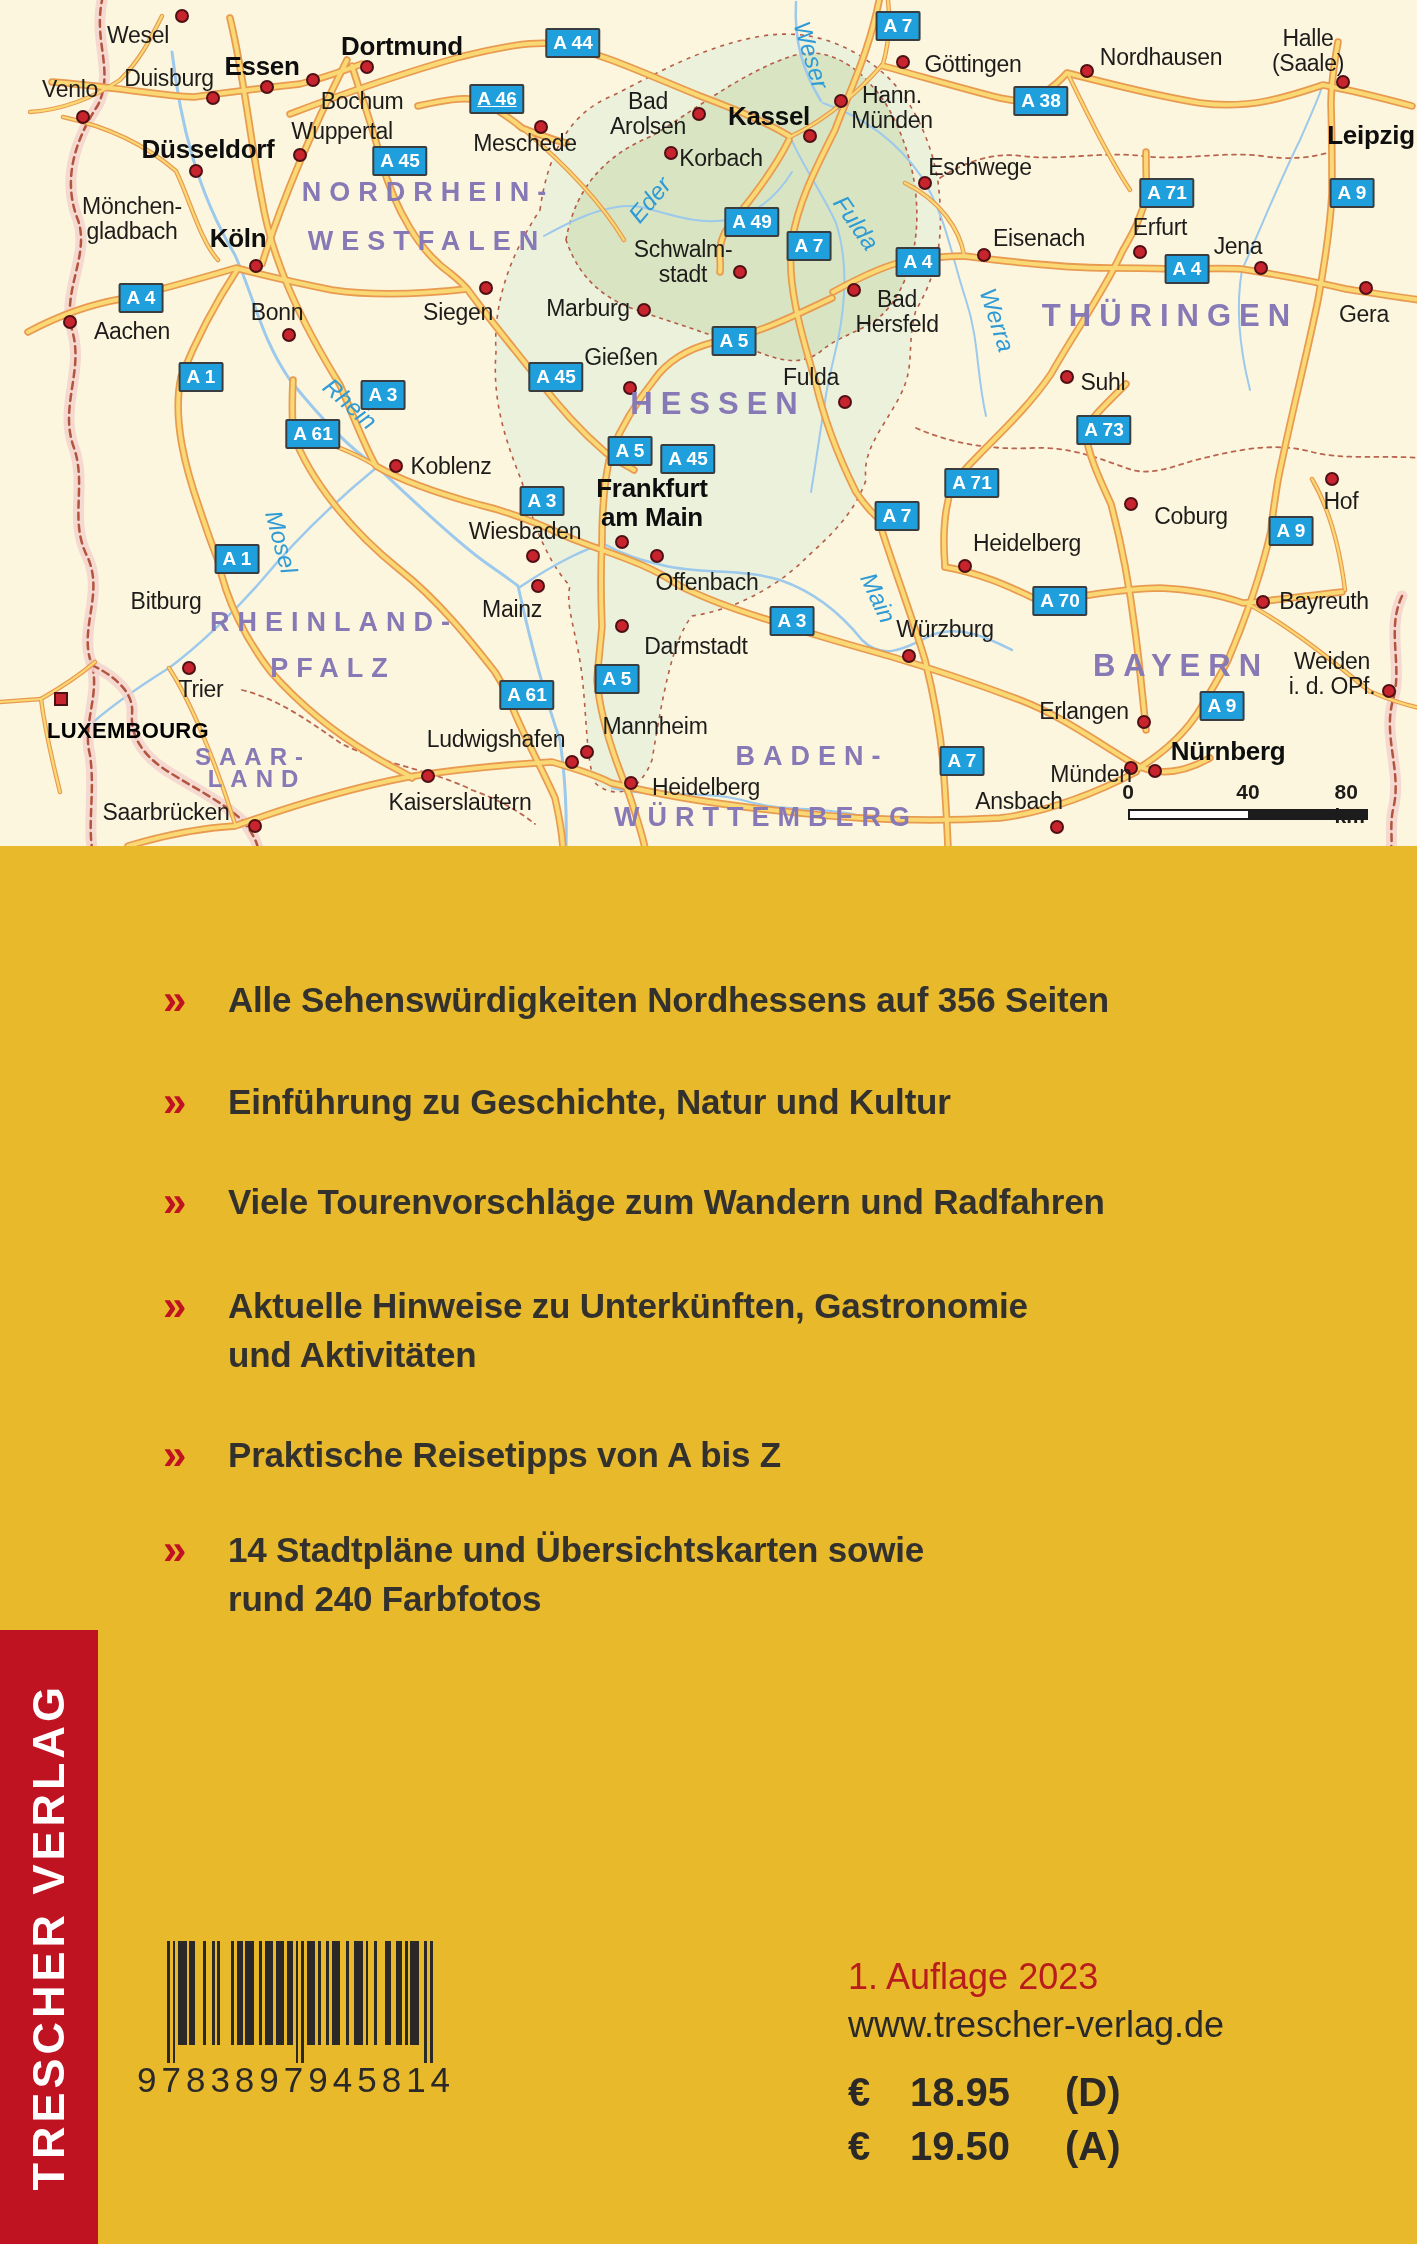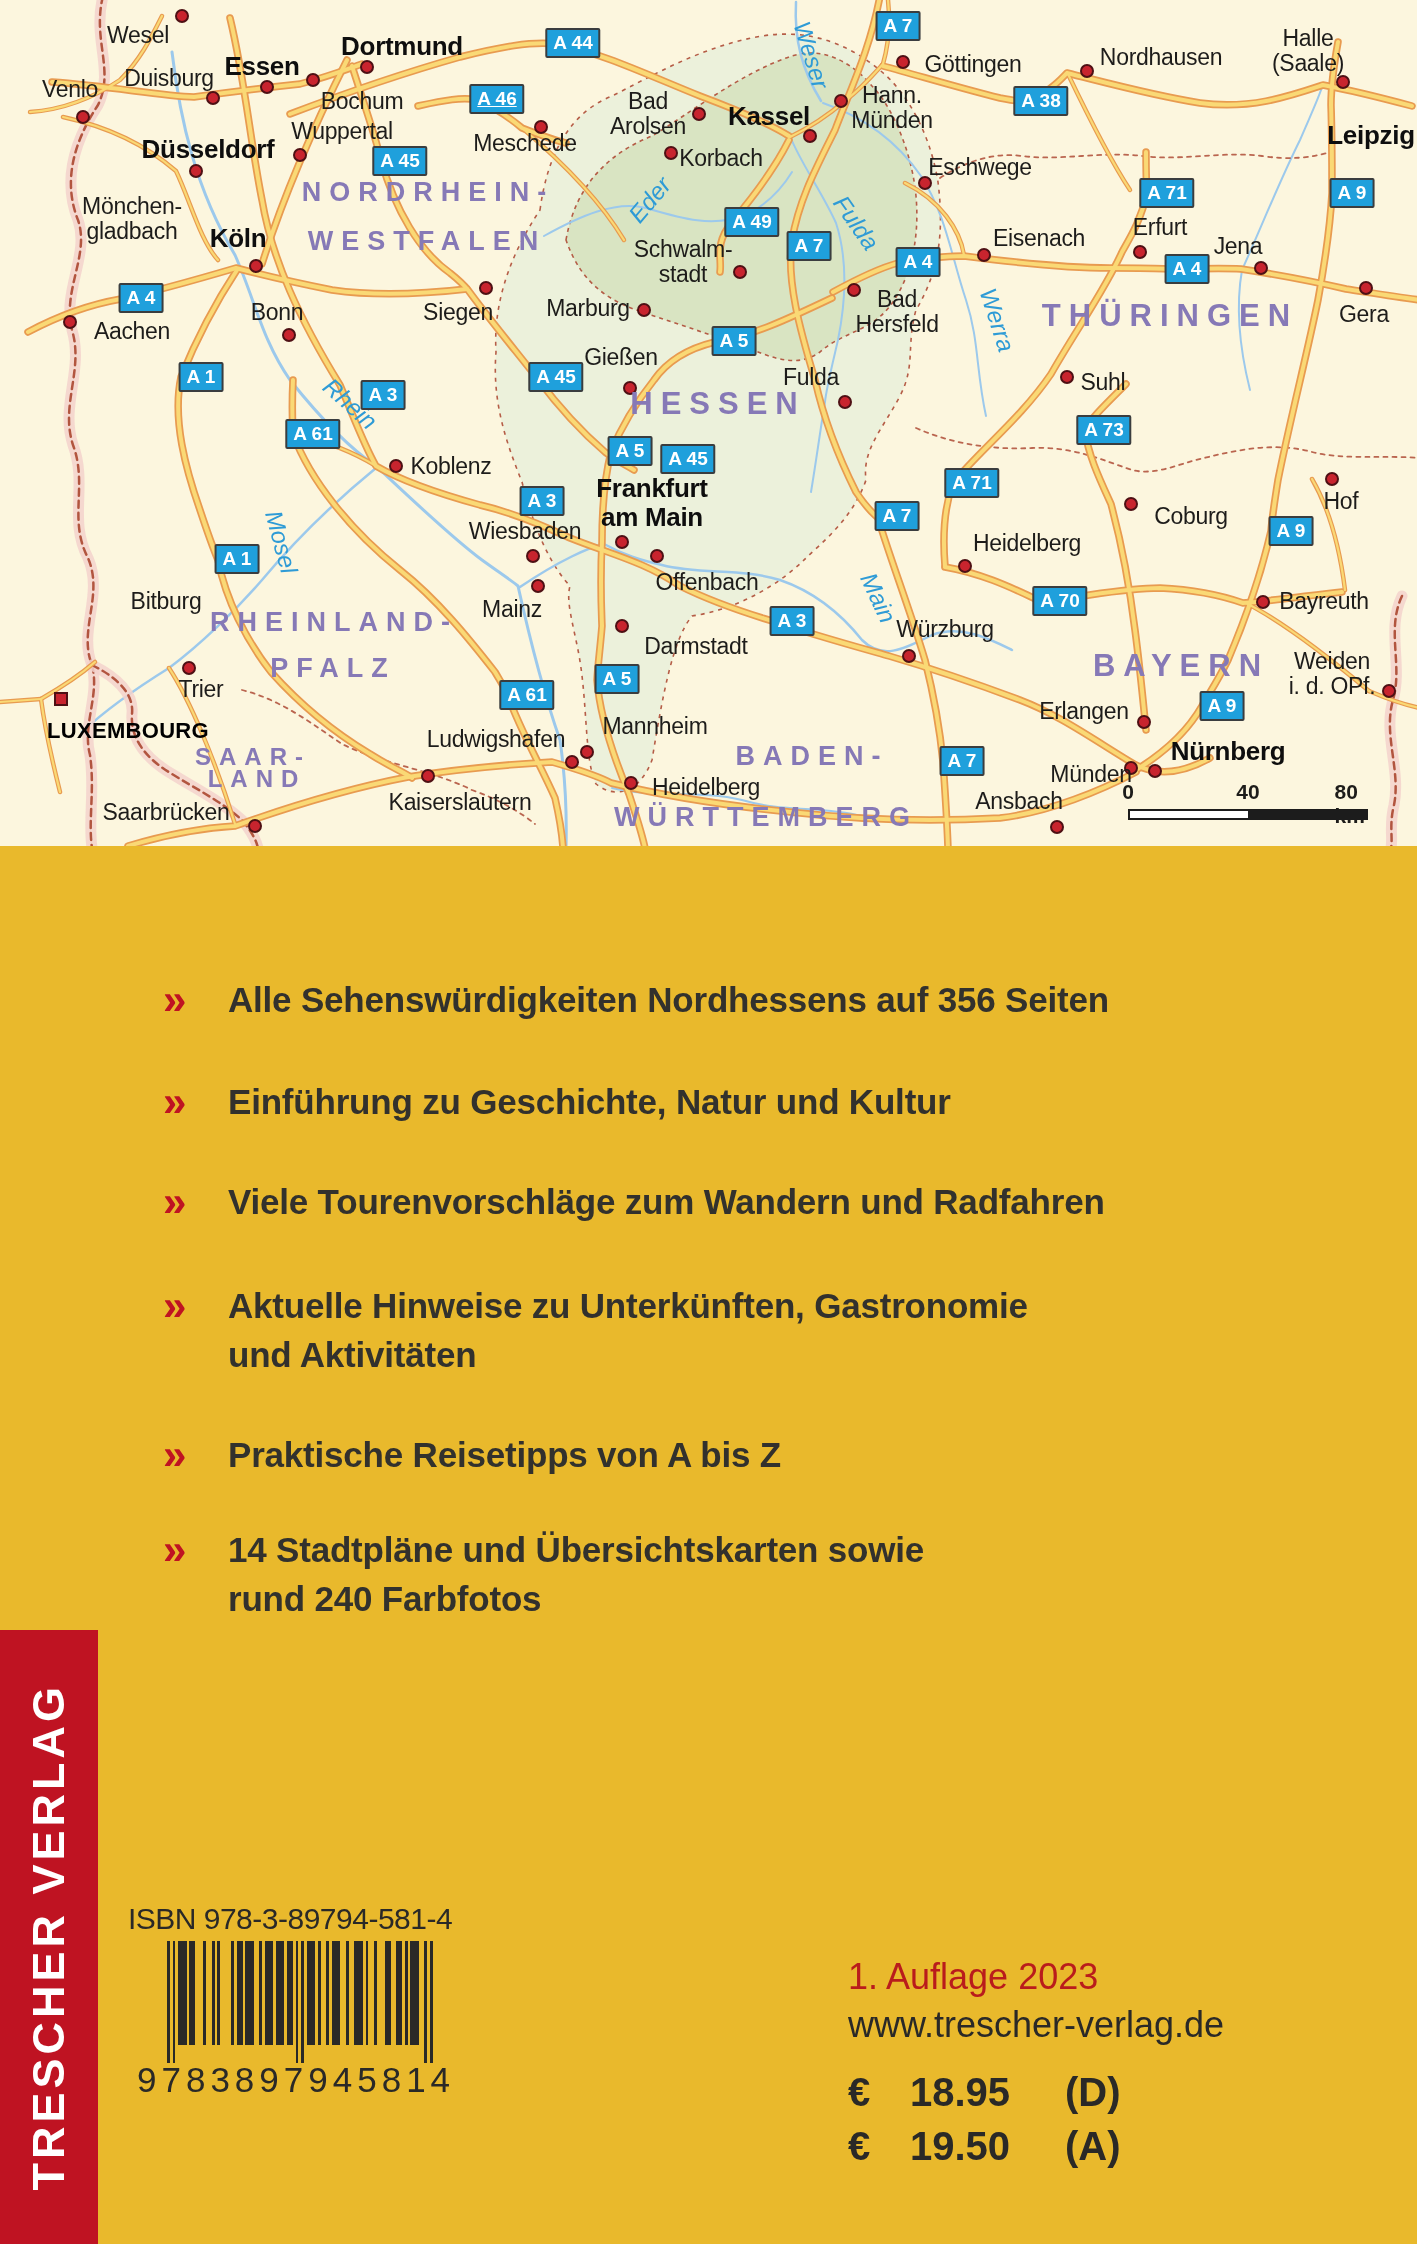--- a/index.html
+++ b/index.html
@@ -368,21 +368,20 @@
         <span class="chev">»</span>
         <span class="txt">14 Stadtpläne und Übersichtskarten sowie
 rund 240 Farbfotos</span>
       </div>
     </div>
 
   <div class="sidebar">
     <span>TRESCHER VERLAG</span>
   </div>
 
-  <div class="isbn">ISBN 978-3-89794-581-4</div>
   <div class="barcode" id="barcode"><i class="bar g"></i><i class="g"></i><i class="bar g"></i><i class=""></i><i class="bar"></i><i class="bar"></i><i class="bar"></i><i class=""></i><i class="bar"></i><i class="bar"></i><i class=""></i><i class=""></i><i class=""></i><i class="bar"></i><i class=""></i><i class=""></i><i class="bar"></i><i class=""></i><i class="bar"></i><i class=""></i><i class=""></i><i class=""></i><i class=""></i><i class="bar"></i><i class=""></i><i class="bar"></i><i class="bar"></i><i class=""></i><i class="bar"></i><i class="bar"></i><i class="bar"></i><i class=""></i><i class=""></i><i class="bar"></i><i class=""></i><i class="bar"></i><i class="bar"></i><i class="bar"></i><i class=""></i><i class="bar"></i><i class="bar"></i><i class="bar"></i><i class=""></i><i class="bar"></i><i class="bar"></i><i class="g"></i><i class="bar g"></i><i class="g"></i><i class="bar g"></i><i class="g"></i><i class="bar"></i><i class="bar"></i><i class="bar"></i><i class=""></i><i class="bar"></i><i class=""></i><i class=""></i><i class="bar"></i><i class=""></i><i class="bar"></i><i class="bar"></i><i class="bar"></i><i class=""></i><i class=""></i><i class="bar"></i><i class=""></i><i class=""></i><i class="bar"></i><i class="bar"></i><i class="bar"></i><i class=""></i><i class="bar"></i><i class=""></i><i class=""></i><i class="bar"></i><i class=""></i><i class=""></i><i class=""></i><i class="bar"></i><i class="bar"></i><i class=""></i><i class=""></i><i class="bar"></i><i class="bar"></i><i class=""></i><i class="bar"></i><i class=""></i><i class="bar"></i><i class="bar"></i><i class="bar"></i><i class=""></i><i class=""></i><i class="bar g"></i><i class="g"></i><i class="bar g"></i></div>
   <div class="bdigits">
     <span>9</span>
     <span>783897</span>
     <span>945814</span>
   </div>
 
   <div class="edition">1. Auflage 2023</div>
   <div class="website">www.trescher-verlag.de</div>
   <div class="price" style="top:2070px;">

